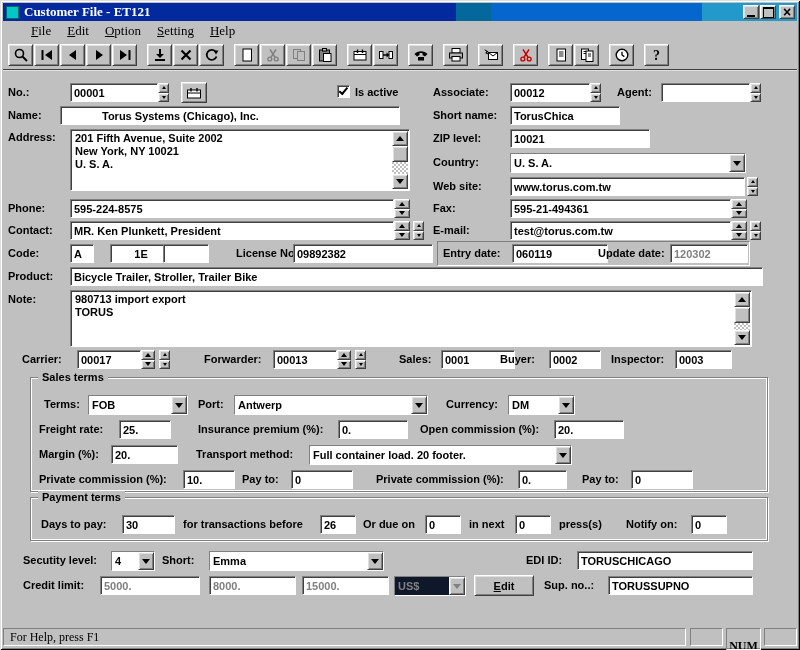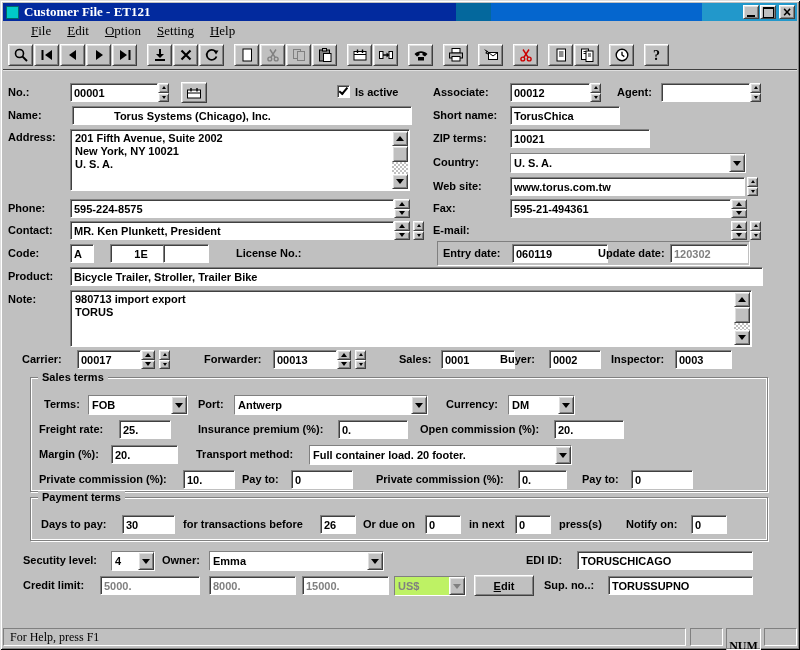--- a/index.html
+++ b/index.html
@@ -56,21 +56,21 @@
     linear-gradient(45deg,#fff 25%,transparent 25%,transparent 75%,#fff 75%),
     linear-gradient(45deg,#fff 25%,transparent 25%,transparent 75%,#fff 75%);
     background-size:4px 4px;background-position:0 0,2px 2px;}
   
   .combo{position:absolute;height:20px;background:#fff;border:1px solid;border-color:#808080 #fff #fff #808080;
     box-shadow:inset 1px 1px 0 #404040;display:flex;}
   .ct{flex:1;background:#fff;font:bold 11px "Liberation Sans",sans-serif;padding:3px 3px 0;white-space:nowrap;overflow:hidden;}
   .ca{width:16px;flex:none;background:#c0c0c0;border:1px solid;border-color:#fff #404040 #404040 #fff;
     box-shadow:inset 1px 1px 0 #dfdfdf, inset -1px -1px 0 #808080;display:flex;align-items:center;justify-content:center;}
   .ca::after{content:"";width:0;height:0;border-left:4px solid transparent;border-right:4px solid transparent;border-top:5px solid #000;}
-  .combo.dis .ct{background:#bef264;color:#808080;}
+  .combo.dis .ct{background:#0f172a;color:#808080;}
   .combo.dis .ca::after{border-top-color:#808080;}
   
   .cbx{position:absolute;width:13px;height:13px;background:#fff;border:1px solid;border-color:#808080 #fff #fff #808080;
     box-shadow:inset 1px 1px 0 #404040;display:flex;align-items:center;justify-content:center;}
   .cbx::after{content:"";width:7px;height:3px;border-left:2px solid #000;border-bottom:2px solid #000;transform:rotate(-50deg) translate(1px,-1px);}
   
   .gbox{position:absolute;border:1px solid #808080;box-shadow:inset 1px 1px 0 #fff, inset -1px -1px 0 #fff, 1px 1px 0 #fff;}
   .gtitle{position:absolute;font:bold 11px "Liberation Sans",sans-serif;background:#c0c0c0;padding:0 4px;white-space:nowrap;}
   .panel{position:absolute;border:1px solid;border-color:#808080 #fff #fff #808080;}
   .pbtn{position:absolute;background:#c0c0c0;border:1px solid;border-color:#fff #404040 #404040 #fff;
@@ -288,35 +288,35 @@
       <span class="sb sbd"></span>
     </div>
   <span class="lbl" style="left:617px;top:86px">Agent:</span>
   <input class="f" style="left: 661px; top: 83px; width: 89px;" value="">
   <div class="spin n" style="left:750px;top:83px;width:11px;height:19px">
       <span class="sb sbu"></span>
       <span class="sb sbd"></span>
     </div>
 
   <span class="lbl" style="left:8px;top:109px">Name:</span>
-  <input class="f" style="left: 72px; top: 106px; width: 340px; padding-left: 41px;" value="Torus Systems (Chicago), Inc.">
+  <input class="f" style="left: 60px; top: 106px; width: 340px; padding-left: 41px;" value="Torus Systems (Chicago), Inc.">
   <span class="lbl" style="left:433px;top:109px">Short name:</span>
   <input class="f" style="left: 510px; top: 106px; width: 110px;" value="TorusChica">
 
   <span class="lbl" style="left:8px;top:131px">Address:</span>
   <div class="mbox" style="left:70px;top:129px;width:340px;height:62px">201 Fifth Avenue, Suite 2002
 New York, NY 10021
 U. S. A.</div>
   <div class="vs" style="left:392px;top:131px;height:58px">
     <span class="sb vup"></span>
     <span class="vthumb"></span>
     <span class="vtrack"></span>
     <span class="sb vdn"></span>
   </div>
-  <span class="lbl" style="left:433px;top:132px">ZIP terms:</span>
+  <span class="lbl" style="left:433px;top:132px">ZIP level:</span>
   <input class="f" style="left: 510px; top: 129px; width: 140px;" value="10021">
   <span class="lbl" style="left:433px;top:156px">Country:</span>
   <div class="combo" style="left:510px;top:153px;width:236px">
       <span class="ct">U. S. A.</span>
       <span class="ca"></span>
     </div>
   <span class="lbl" style="left:433px;top:180px">Web site:</span>
   <input class="f" style="left: 510px; top: 177px; width: 235px;" value="www.torus.com.tw">
   <div class="spin n" style="left:747px;top:177px;width:11px;height:19px">
       <span class="sb sbu"></span>
@@ -340,34 +340,36 @@
   <input class="f" style="left: 70px; top: 221px; width: 324px;" value="MR. Ken Plunkett, President">
   <div class="spin" style="left:394px;top:221px;width:16px;height:19px">
       <span class="sb sbu"></span>
       <span class="sb sbd"></span>
     </div>
   <div class="spin n" style="left:413px;top:221px;width:11px;height:19px">
       <span class="sb sbu"></span>
       <span class="sb sbd"></span>
     </div>
   <span class="lbl" style="left:433px;top:224px">E-mail:</span>
+  <input class="f" style="left: 510px; top: 221px; width: 221px;" value="test@torus.com.tw">
   <div class="spin" style="left:731px;top:221px;width:16px;height:19px">
       <span class="sb sbu"></span>
       <span class="sb sbd"></span>
     </div>
   <div class="spin n" style="left:750px;top:221px;width:11px;height:19px">
       <span class="sb sbu"></span>
       <span class="sb sbd"></span>
     </div>
 
   <span class="lbl" style="left:8px;top:247px">Code:</span>
   <input class="f" style="left: 70px; top: 244px; width: 24px;" value="A">
   <input class="f" style="left: 110px; top: 244px; width: 62px; text-align: center;" value="1E">
   <input class="f" style="left: 163px; top: 244px; width: 46px;" value="">
   <span class="lbl" style="left:236px;top:247px">License No.:</span>
+  <input class="f" style="left: 293px; top: 244px; width: 140px;" value="09892382">
   <div class="panel" style="left:437px;top:241px;width:313px;height:25px"></div>
   <span class="lbl" style="left:443px;top:247px">Entry date:</span>
   <input class="f" style="left: 512px; top: 244px; width: 96px;" value="060119">
   <span class="lbl" style="left:598px;top:247px">Update date:</span>
   <input class="f dis" style="left: 670px; top: 244px; width: 78px;" value="120302">
 
   <span class="lbl" style="left:8px;top:270px">Product:</span>
   <input class="f" style="left: 70px; top: 267px; width: 693px;" value="Bicycle Trailer, Stroller, Trailer Bike">
 
   <span class="lbl" style="left:8px;top:293px">Note:</span>
@@ -458,21 +460,21 @@
   <input class="f" style="left: 515px; top: 515px; width: 36px;" value="0">
   <span class="lbl" style="left:559px;top:518px">press(s)</span>
   <span class="lbl" style="left:626px;top:518px">Notify on:</span>
   <input class="f" style="left: 691px; top: 515px; width: 36px;" value="0">
 
   <span class="lbl" style="left:23px;top:554px">Secutity level:</span>
   <div class="combo" style="left:111px;top:551px;width:44px">
       <span class="ct">4</span>
       <span class="ca"></span>
     </div>
-  <span class="lbl" style="left:162px;top:554px">Owner:</span>
+  <span class="lbl" style="left:162px;top:554px">Short:</span>
   <div class="combo" style="left:209px;top:551px;width:175px">
       <span class="ct">Emma</span>
       <span class="ca"></span>
     </div>
   <span class="lbl" style="left:526px;top:554px">EDI ID:</span>
   <input class="f" style="left: 577px; top: 551px; width: 176px;" value="TORUSCHICAGO">
   <span class="lbl" style="left:23px;top:579px">Credit limit:</span>
   <input class="f dis" style="left: 100px; top: 576px; width: 100px;" value="5000.">
   <input class="f dis" style="left: 209px; top: 576px; width: 87px;" value="8000.">
   <input class="f dis" style="left: 302px; top: 576px; width: 87px;" value="15000.">

